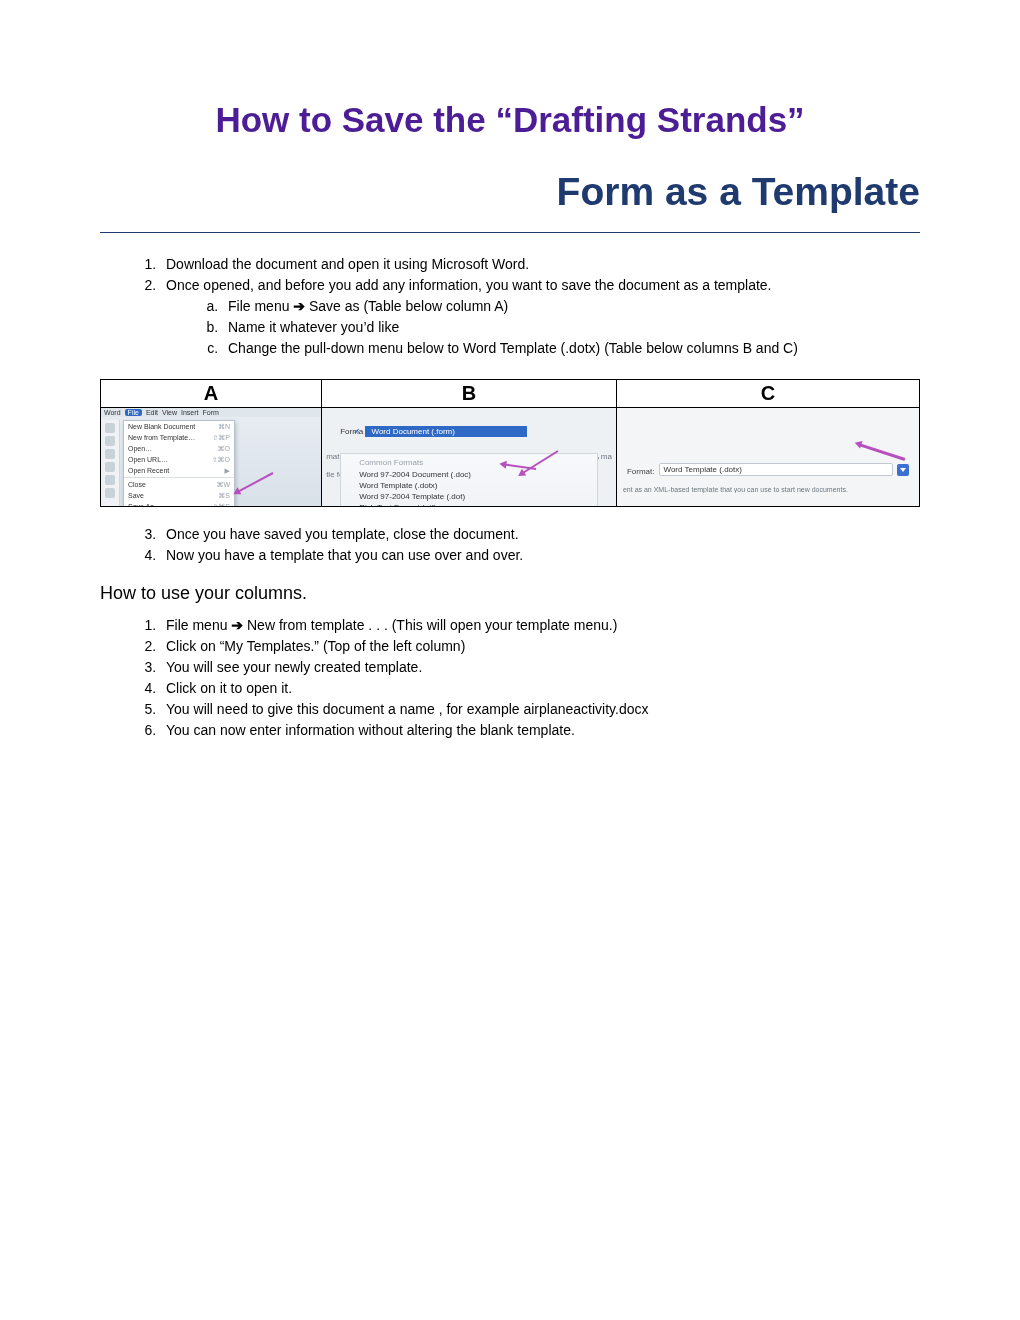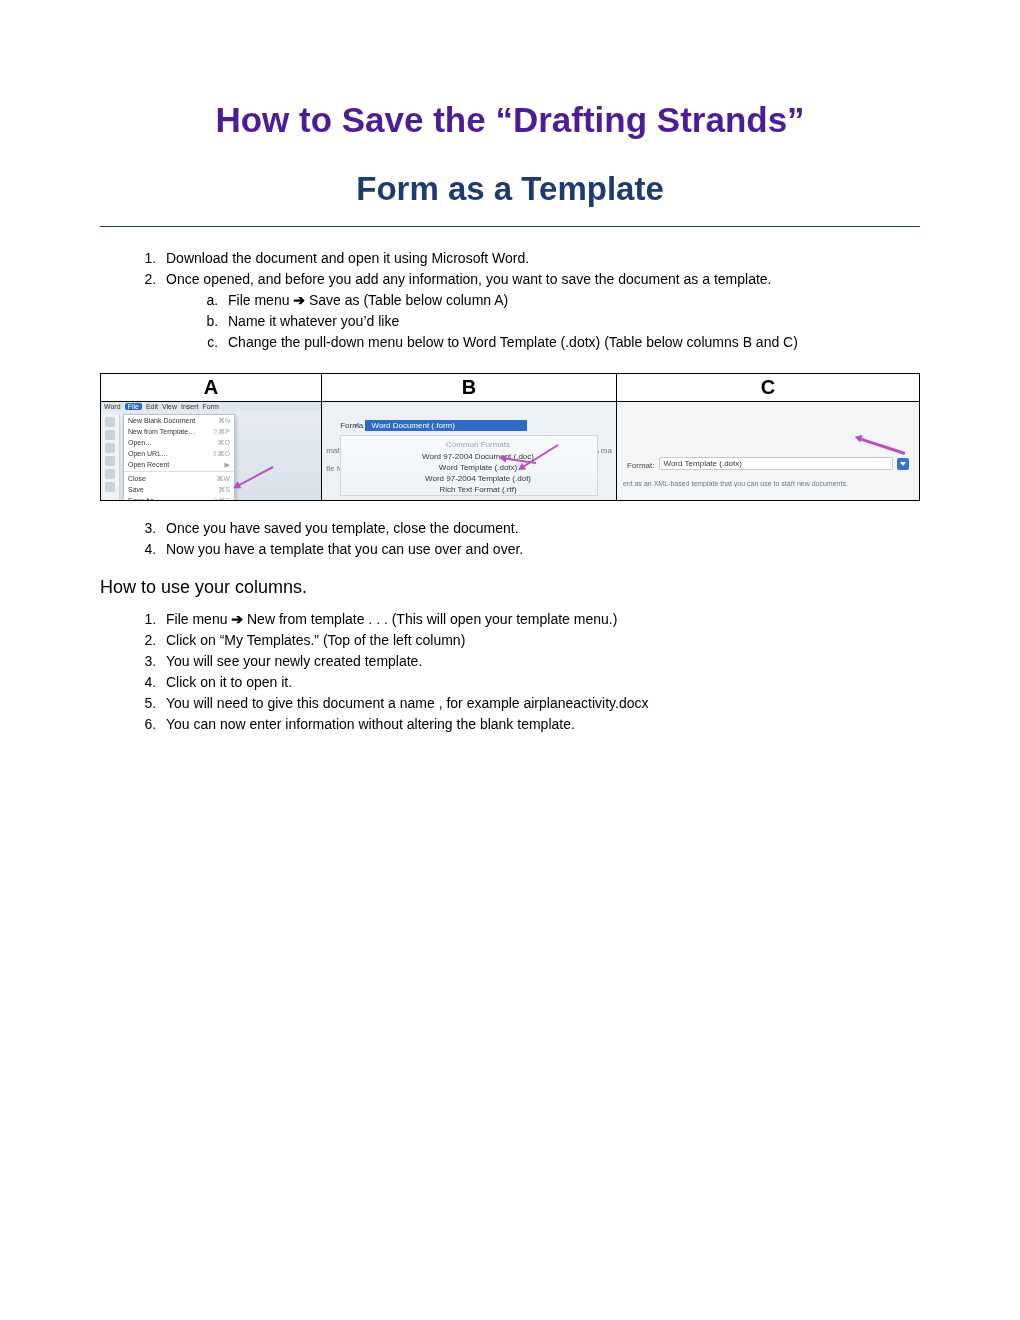--- a/index.html
+++ b/index.html
@@ -17,24 +17,24 @@
     box-sizing: border-box;
   }
   h1.title {
     text-align: center;
     color: #4c1d95;
     font-weight: 700;
     font-size: 35px;
     margin: 0 0 30px 0;
   }
   h1.subtitle {
-    text-align: center;
+    text-align: right;
     color: #1f3a6e;
     font-weight: 700;
-    font-size: 33px;
+    font-size: 39px;
     margin: 0 0 8px 0;
     padding-bottom: 10px;
   }
   .rule {
     border: none;
     border-top: 1.5px solid #1f3a6e;
     margin: 0 0 22px 0;
   }
   .arrow {
     font-weight: bold;
@@ -195,29 +195,28 @@
     position: relative;
   }
   .fmt-selected::before {
     content: "✓";
     position: absolute;
     left: -12px;
     color: #2f69c6;
     font-weight: bold;
   }
   .fmt-list {
-    margin-top: 4px;
+    margin-top: 16px;
     padding: 2px 0 0 18px;
     background: #fff;
     background: linear-gradient(#f7f9fb,#f0f3f6);
     border: 1px solid #cfd6dd;
     font-size: 8px;
     line-height: 11px;
     color: #333;
-    text-align: center;
   }
   .fmt-list .hdr {
     color: #9aa3ab;
     font-size: 8px;
     margin-left: -14px;
     padding: 1px 0 1px 14px;
   }
   .side-cut { color: #6d7882; font-size: 8px; }
   .pink-arrow-b-top {
     position: absolute;

